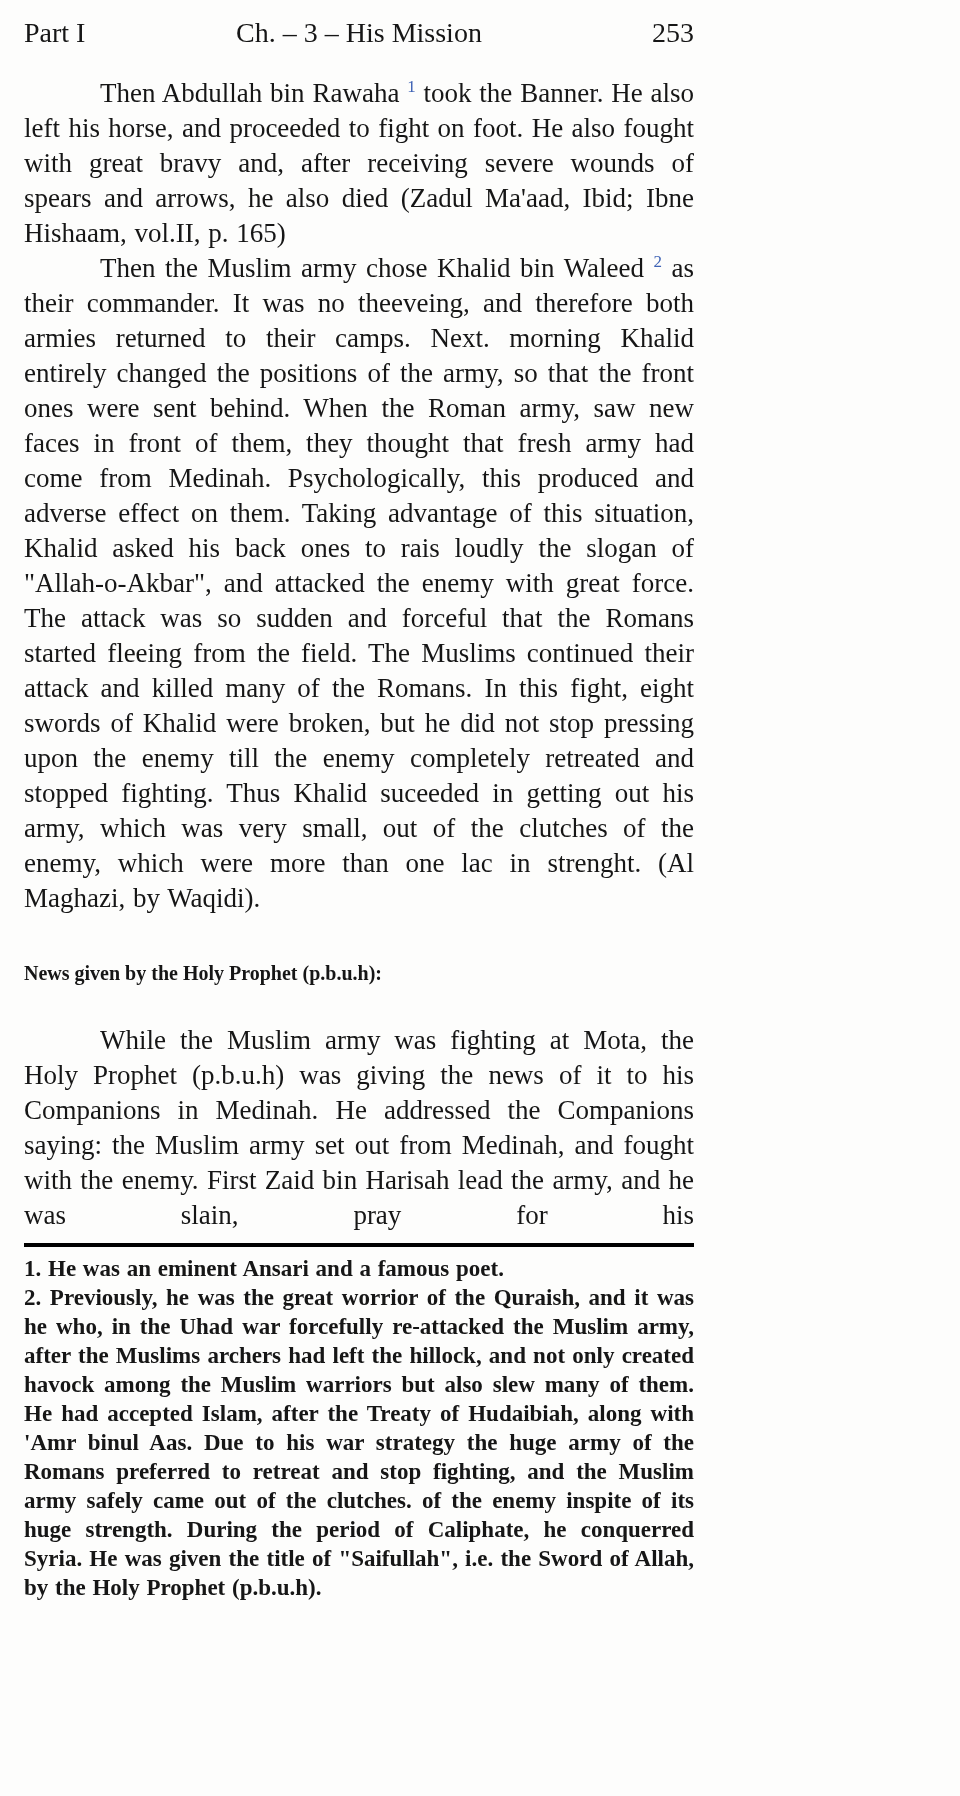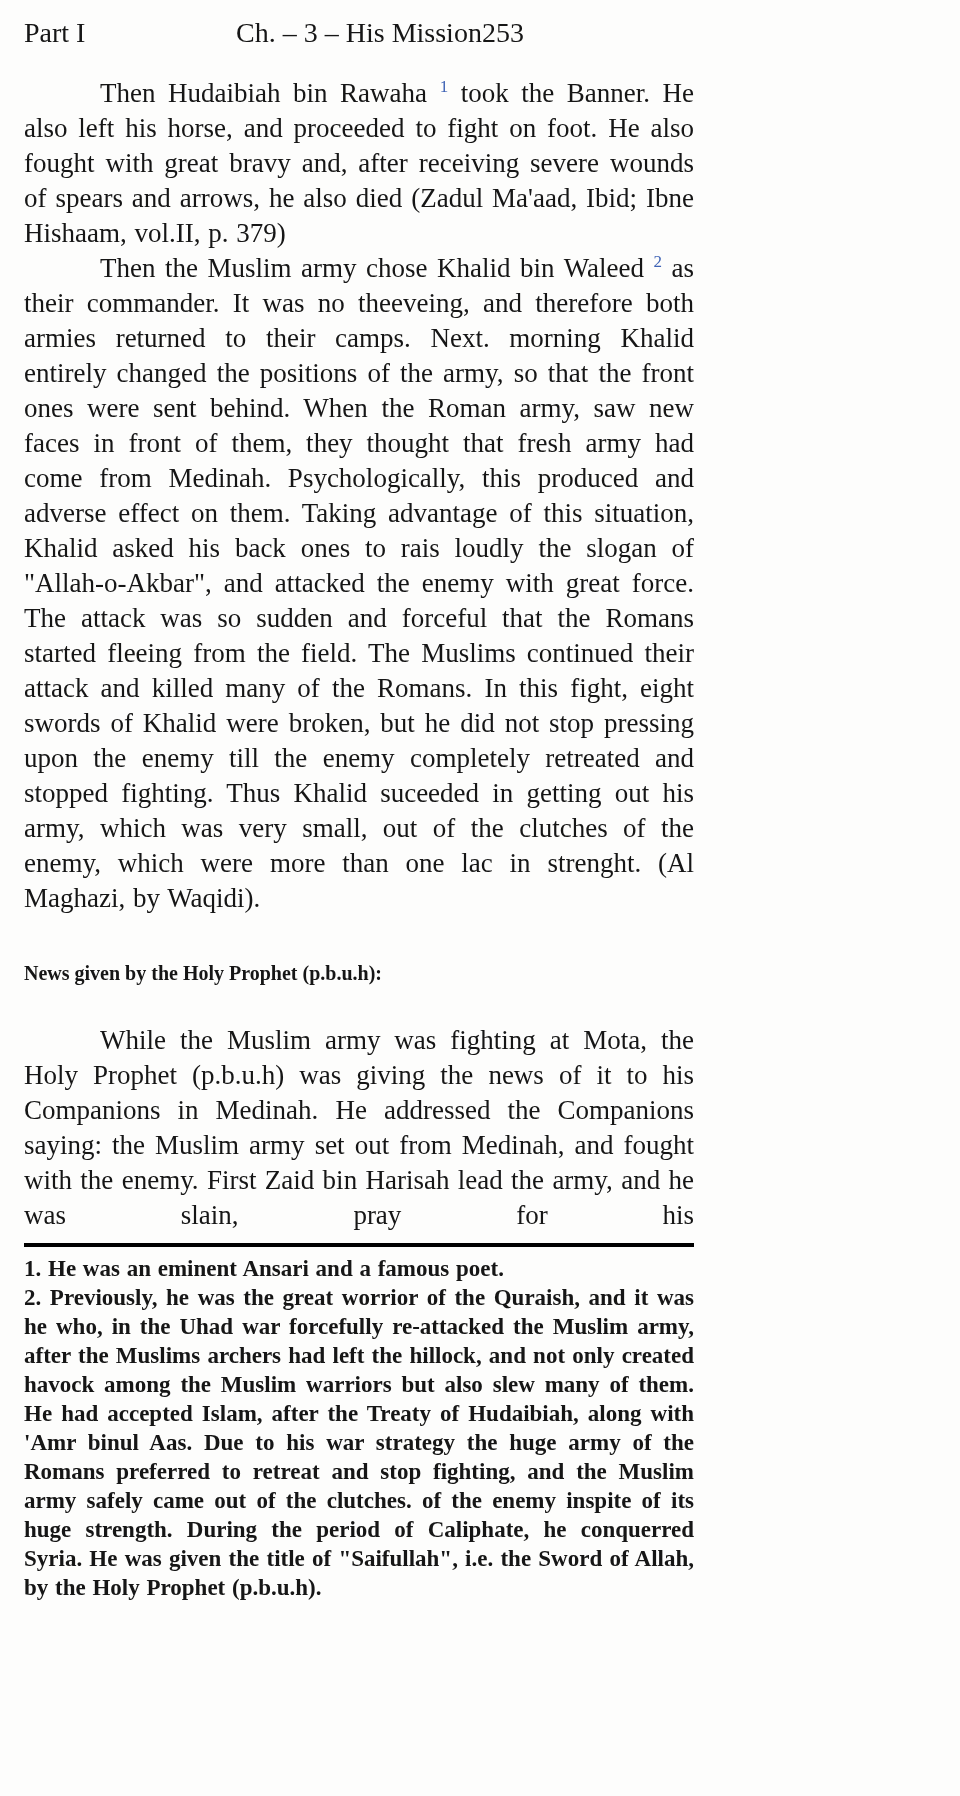--- a/index.html
+++ b/index.html
@@ -21,21 +21,21 @@
   }
   .header {
     display: grid;
     grid-template-columns: 1fr auto 1fr;
     align-items: baseline;
     font-size: 28px;
     line-height: 34px;
   }
   .h-left  { text-align: left; }
   .h-center{ text-align: right; }
-  .h-right { text-align: left; }
+  .h-right { text-align: right; }
 
   .content {
     margin-top: 26px;
   }
   .para {
     font-size: 27px;
     line-height: 35px;
     text-align: justify;
     text-indent: 76px;
     margin: 0;
@@ -77,21 +77,21 @@
 <div class="page">
 
   <div class="header">
     <span class="h-left">Part I</span>
     <span class="h-center">Ch. – 3 – His Mission</span>
     <span class="h-right">253</span>
   </div>
 
   <div class="content">
 
-    <p class="para"><span>Then Hudaibiah bin Rawaha</span> <sup class="ref">1</sup> <span>took the Banner. He also left his horse, and proceeded to fight on foot. He also fought with great bravy and, after receiving severe wounds of spears and arrows, he also died (Zadul Ma'aad, Ibid; Ibne Hishaam, vol.II, p. 379)</span></p>
+    <p class="para"><span>Then Abdullah bin Rawaha</span> <sup class="ref">1</sup> <span>took the Banner. He also left his horse, and proceeded to fight on foot. He also fought with great bravy and, after receiving severe wounds of spears and arrows, he also died (Zadul Ma'aad, Ibid; Ibne Hishaam, vol.II, p. 165)</span></p>
 
     <p class="para"><span>Then the Muslim army chose Khalid bin Waleed</span> <sup class="ref">2</sup> <span>as their commander. It was no theeveing, and therefore both armies returned to their camps. Next. morning Khalid entirely changed the positions of the army, so that the front ones were sent behind. When the Roman army, saw new faces in front of them, they thought that fresh army had come from Medinah. Psychologically, this produced and adverse effect on them. Taking advantage of this situation, Khalid asked his back ones to rais loudly the slogan of "Allah-o-Akbar", and attacked the enemy with great force. The attack was so sudden and forceful that the Romans started fleeing from the field. The Muslims continued their attack and killed many of the Romans. In this fight, eight swords of Khalid were broken, but he did not stop pressing upon the enemy till the enemy completely retreated and stopped fighting. Thus Khalid suceeded in getting out his army, which was very small, out of the clutches of the enemy, which were more than one lac in strenght. (Al Maghazi, by Waqidi).</span></p>
 
     <h2 class="heading">News given by the Holy Prophet (p.b.u.h):</h2>
 
     <p class="para para-last">While the Muslim army was fighting at Mota, the Holy Prophet (p.b.u.h) was giving the news of it to his Companions in Medinah. He addressed the Companions saying: the Muslim army set out from Medinah, and fought with the enemy. First Zaid bin Harisah lead the army, and he was slain, pray for his</p>
 
   </div>
 
   <div class="footnotes">

